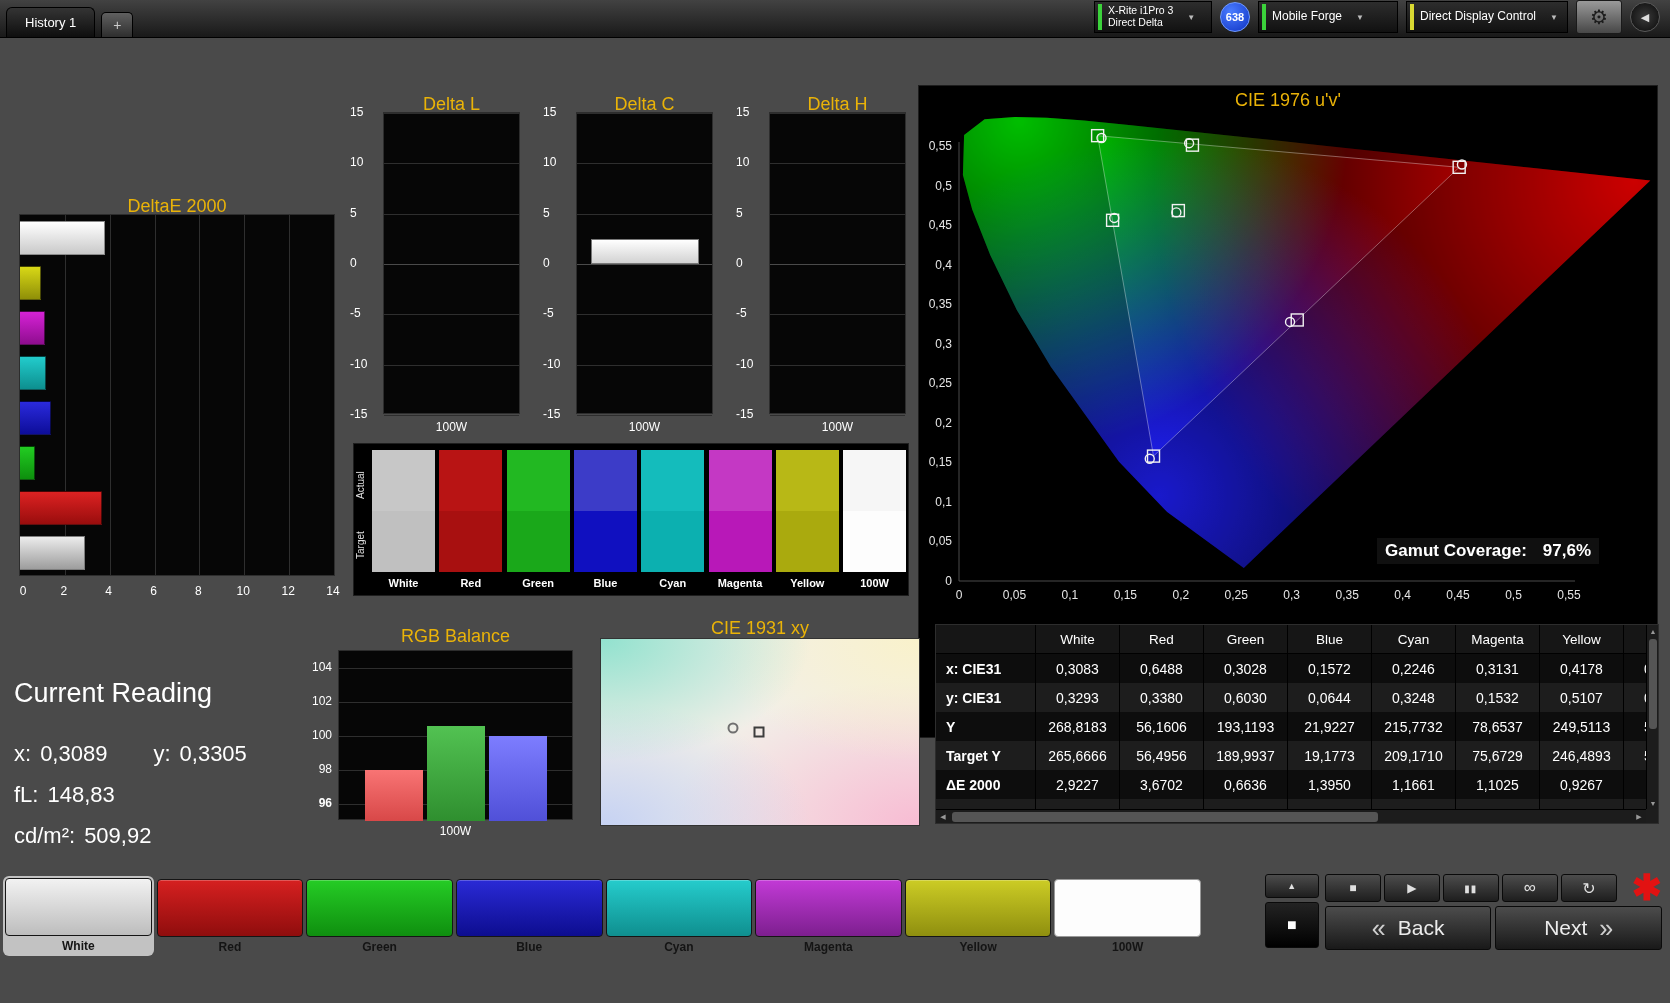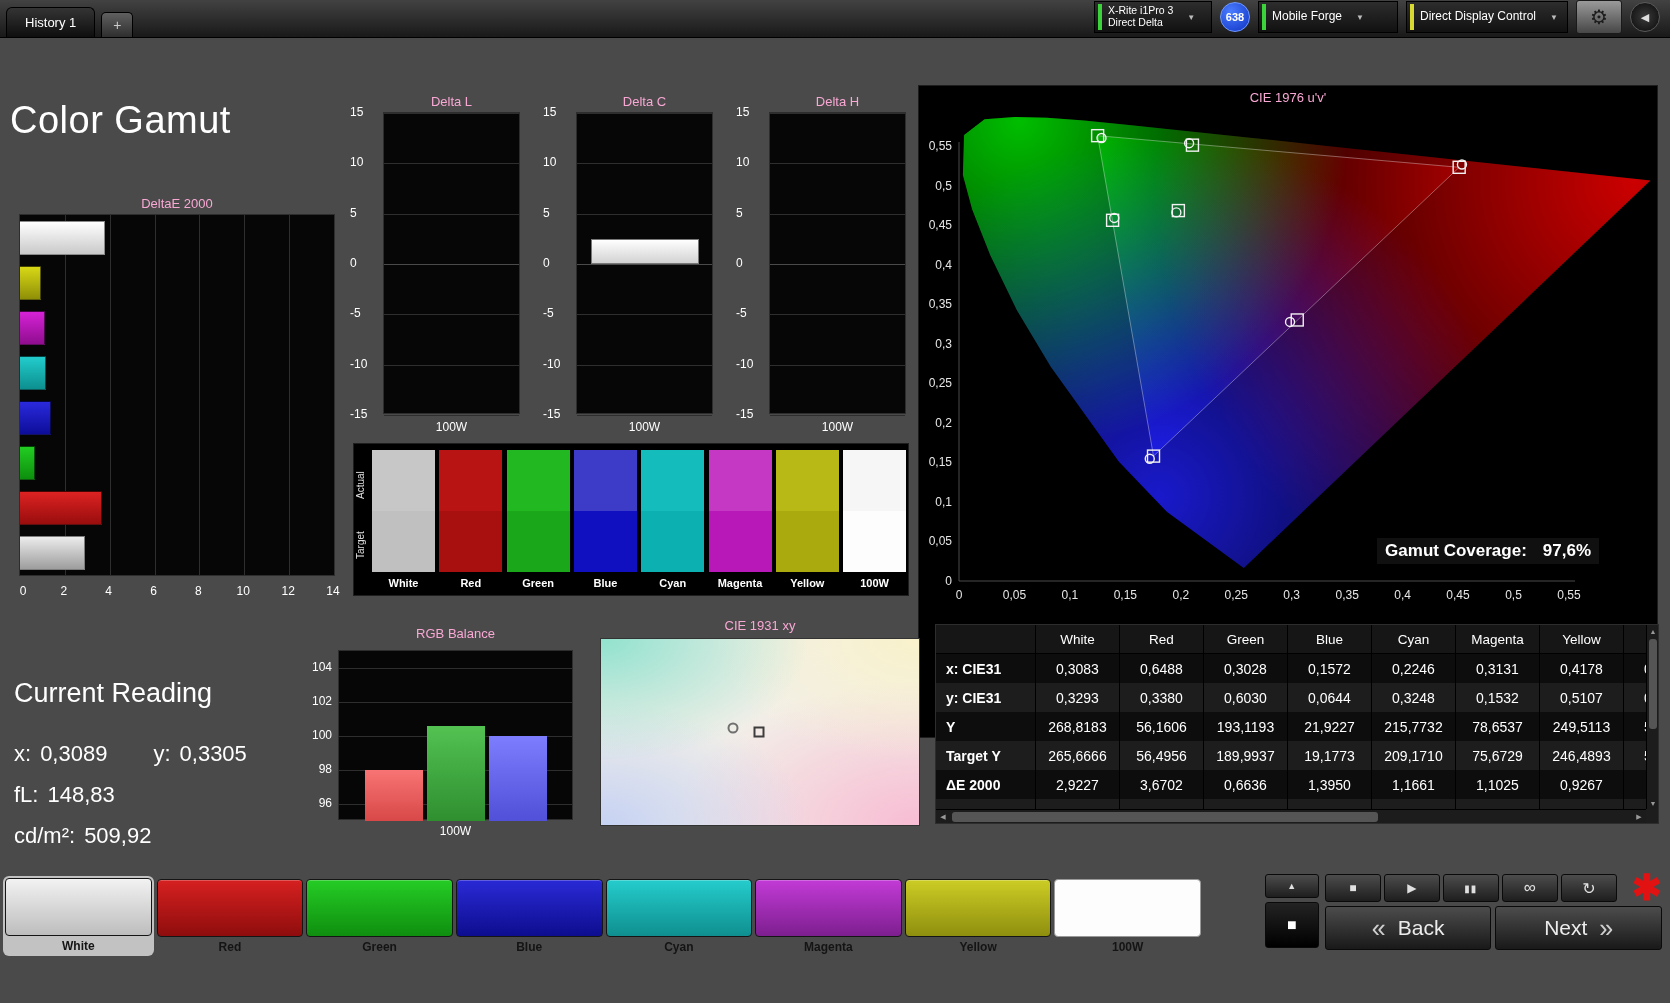--- a/index.html
+++ b/index.html
@@ -31,21 +31,21 @@
        border:1px solid #6f9aff;display:flex;align-items:center;justify-content:center;
        font-size:11px;font-weight:bold;cursor:pointer;}
   .gearbtn{width:46px;height:34px;background:linear-gradient(#9a9a9a,#474747);
        border:1px solid #1a1a1a;border-radius:3px;font-size:20px;color:#1c1c1c;
        display:flex;align-items:center;justify-content:center;padding:0;}
   .collapsebtn{width:30px;height:30px;border-radius:50%;background:radial-gradient(#3a3a3a,#0a0a0a);
        border:1px solid #5a5a5a;color:#ddd;font-size:11px;display:flex;align-items:center;justify-content:center;padding:0;}
 
   
   .page-title{position:absolute;left:10px;top:74px;font-size:38px;font-weight:400;letter-spacing:.5px;}
-  .chart-title{font-size:13px;color:#f9a8d4;text-align:center;height:16px;}
+  .chart-title{font-size:18px;color:#eab308;text-align:center;height:16px;}
 
   
   .deltae{left:18px;top:196px;width:318px;height:404px;}
   .deltae-plot{position:absolute;top:18px;left:1px;right:1px;bottom:24px;background:#060606;border:1px solid #2d2d2d;}
   .vgrid{position:absolute;top:0;bottom:0;width:1px;background:#2e2e2e;}
   .hbar{position:absolute;left:0;height:34px;border:1px solid rgba(0,0,0,.55);border-left:none;}
   .bar-white{background:linear-gradient(#ffffff,#c9c9c9);border-color:#8a8a8a;}
   .bar-silver{background:linear-gradient(#ececec,#9d9d9d);border-color:#7d7d7d;}
   .bar-yellow{background:linear-gradient(#d8d816,#8f8f08);}
   .bar-magenta{background:linear-gradient(#d622d6,#8f0d8f);}
@@ -202,21 +202,20 @@
       </div>
       <button class="gearbtn">
         <span>⚙</span>
       </button>
       <button class="collapsebtn">
         <span>◀</span>
       </button>
     </div>
   </header>
 
-  <h1 class="page-title">Color Gamut</h1>
 
   <section class="panel deltae">
     <div class="chart-title">DeltaE 2000</div>
     <div class="deltae-plot" id="deltae-plot">
         <div class="vgrid" style="left: 44.8571px;"></div>
         <div class="vgrid" style="left: 89.7143px;"></div>
         <div class="vgrid" style="left: 134.571px;"></div>
         <div class="vgrid" style="left: 179.429px;"></div>
         <div class="vgrid" style="left: 224.286px;"></div>
         <div class="vgrid" style="left: 269.143px;"></div>
@@ -442,21 +441,21 @@
     </div>
   </section>
 
   <section class="panel rgbbal">
     <div class="chart-title">RGB Balance</div>
     <div id="rgb-ylabels">
         <span style="top: 10px;">104</span>
         <span style="top: 44px;">102</span>
         <span style="top: 78px;">100</span>
         <span style="top: 112px;">98</span>
-        <span style="top: 146px;">96</span>
+        <span style="top: 146px; font-weight: bold;">96</span>
       </div>
     <div id="rgb-plot">
         <div class="hgrid" style="top: 17px;"></div>
         <div class="hgrid" style="top: 51px;"></div>
         <div class="hgrid" style="top: 85px;"></div>
         <div class="hgrid" style="top: 119px;"></div>
         <div class="hgrid" style="top: 153px;"></div>
         <div class="rbar rbar-red" style="left: 26px; top: 119px; height: 51px;"></div>
         <div class="rbar rbar-green" style="left: 88px; top: 74.8px; height: 95.2px;"></div>
         <div class="rbar rbar-blue" style="left: 150px; top: 85px; height: 85px;"></div>

